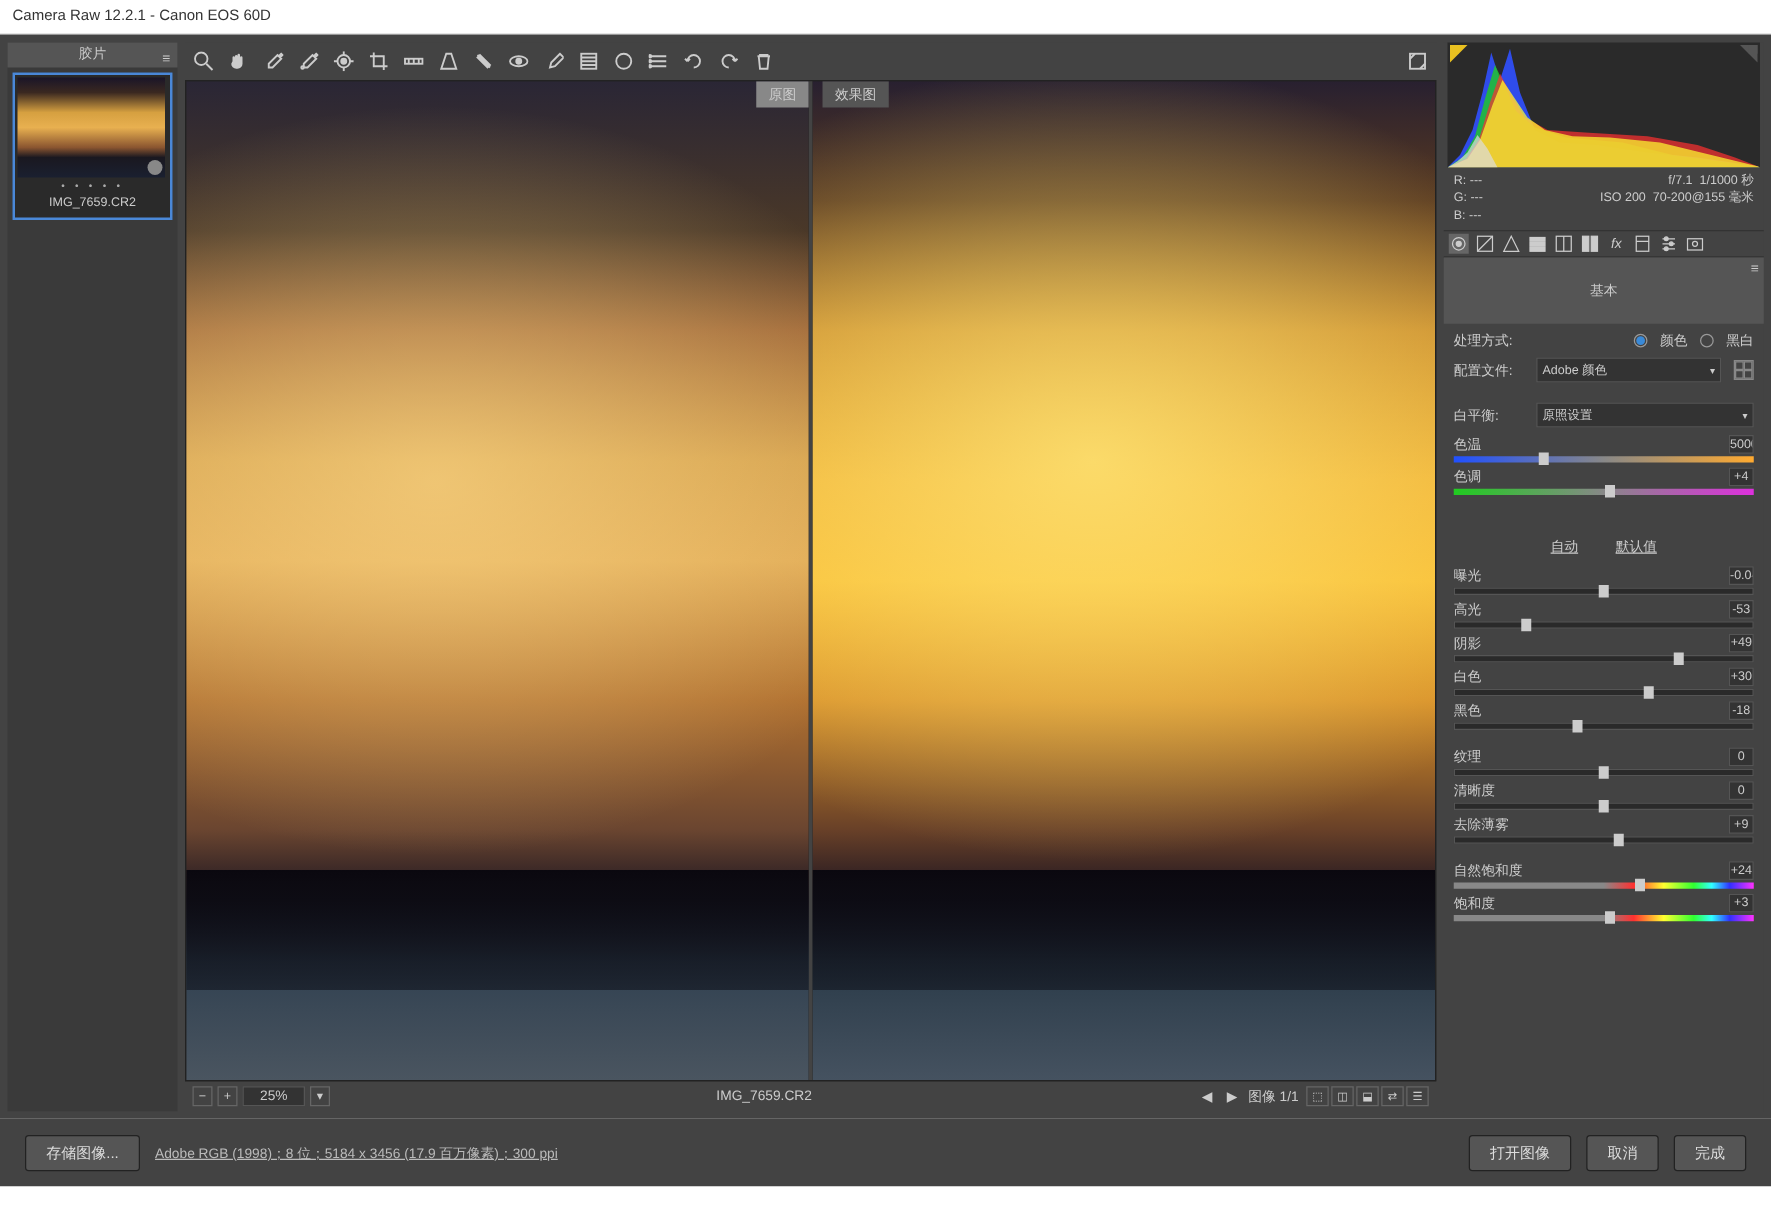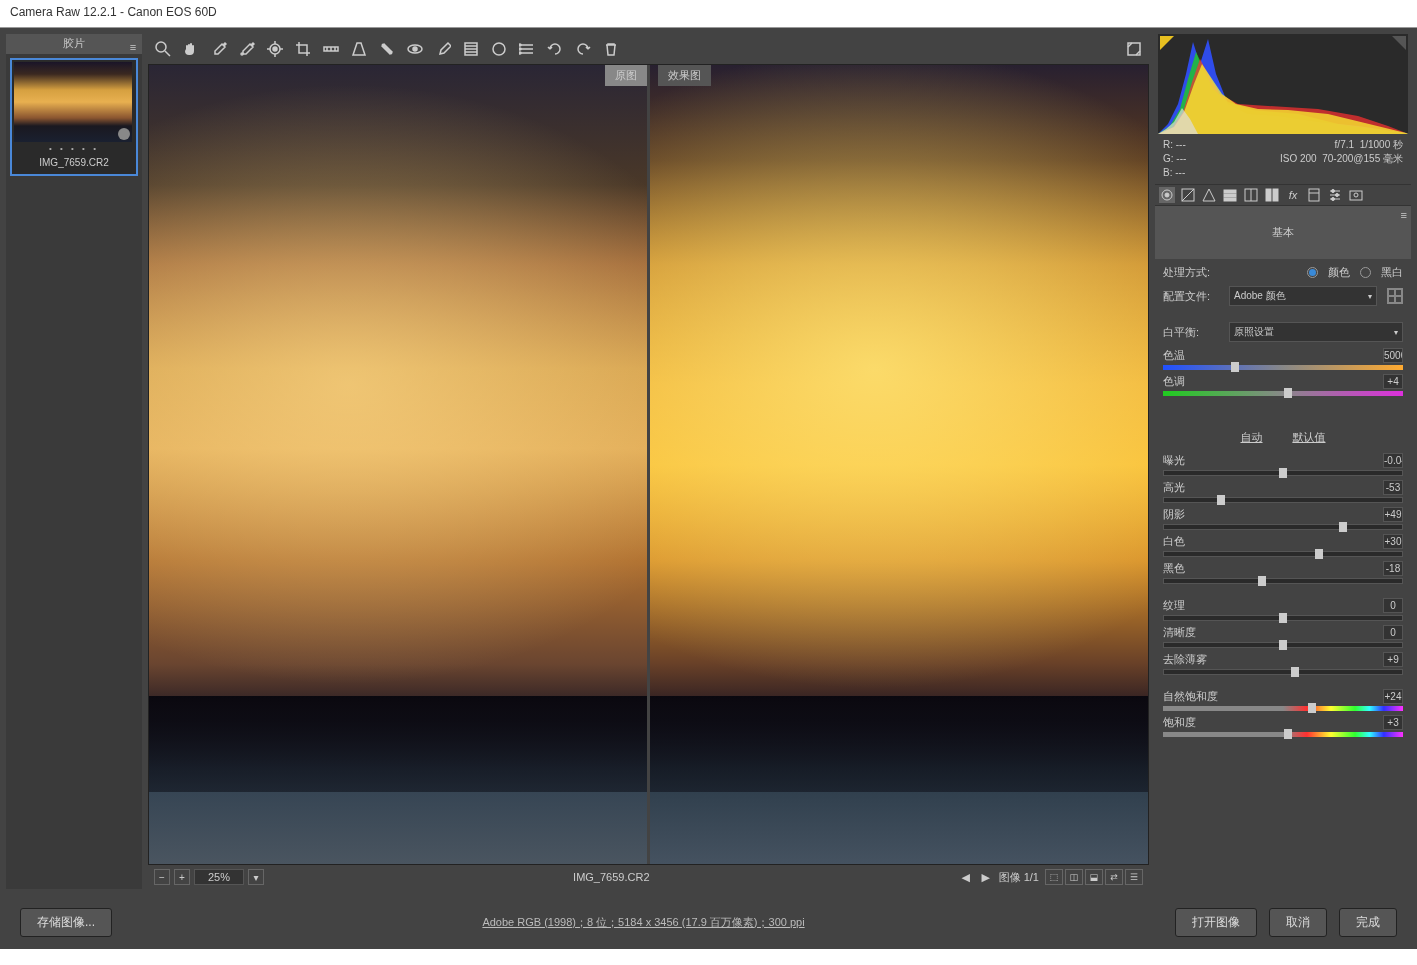--- a/index.html
+++ b/index.html
@@ -85,21 +85,21 @@
   .slider-track.rainbow-tint { background: linear-gradient(90deg, #20cc20, #888, #dd30dd); border:none; height:5px;}
   .slider-track.rainbow-vib { background: linear-gradient(90deg, #888 0%, #888 50%, #ff3030 60%, #ffff30 70%, #30ff30 80%, #30ffff 86%, #3030ff 92%, #ff30ff 100%); border:none; height:5px;}
   .slider-track.rainbow-sat { background: linear-gradient(90deg, #888 0%, #888 50%, #ff3030 60%, #ffff30 70%, #30ff30 80%, #30ffff 86%, #3030ff 92%, #ff30ff 100%); border:none; height:5px;}
   .slider-thumb { position:absolute; top:-3px; width:8px; height:10px; background:#ccc; transform:translateX(-50%); }
   .auto-row { display:flex; justify-content:center; gap:30px; margin:20px 0 8px; }
   .auto-link { text-decoration:underline; cursor:pointer; }
   .spacer8 { height: 10px; }
 
   
   .footer { height: 54px; background: #434343; display: flex; align-items: center; padding: 0 20px; gap: 12px; }
-  .footer-link { flex:1; text-align:center; text-decoration:underline; font-size:11px; color:#bbb;}
+  .footer-link { flex:1; text-decoration:underline; font-size:11px; color:#bbb;}
   .btn { background: #555; border:1px solid #222; padding: 5px 16px; font-size:12px; color:#ddd; border-radius:3px; cursor:pointer;}
 </style>
 </head>
 <body>
 
 <div class="titlebar">Camera Raw 12.2.1 -  Canon EOS 60D</div>
 
 <div class="app">
 
   <div class="filmstrip">

